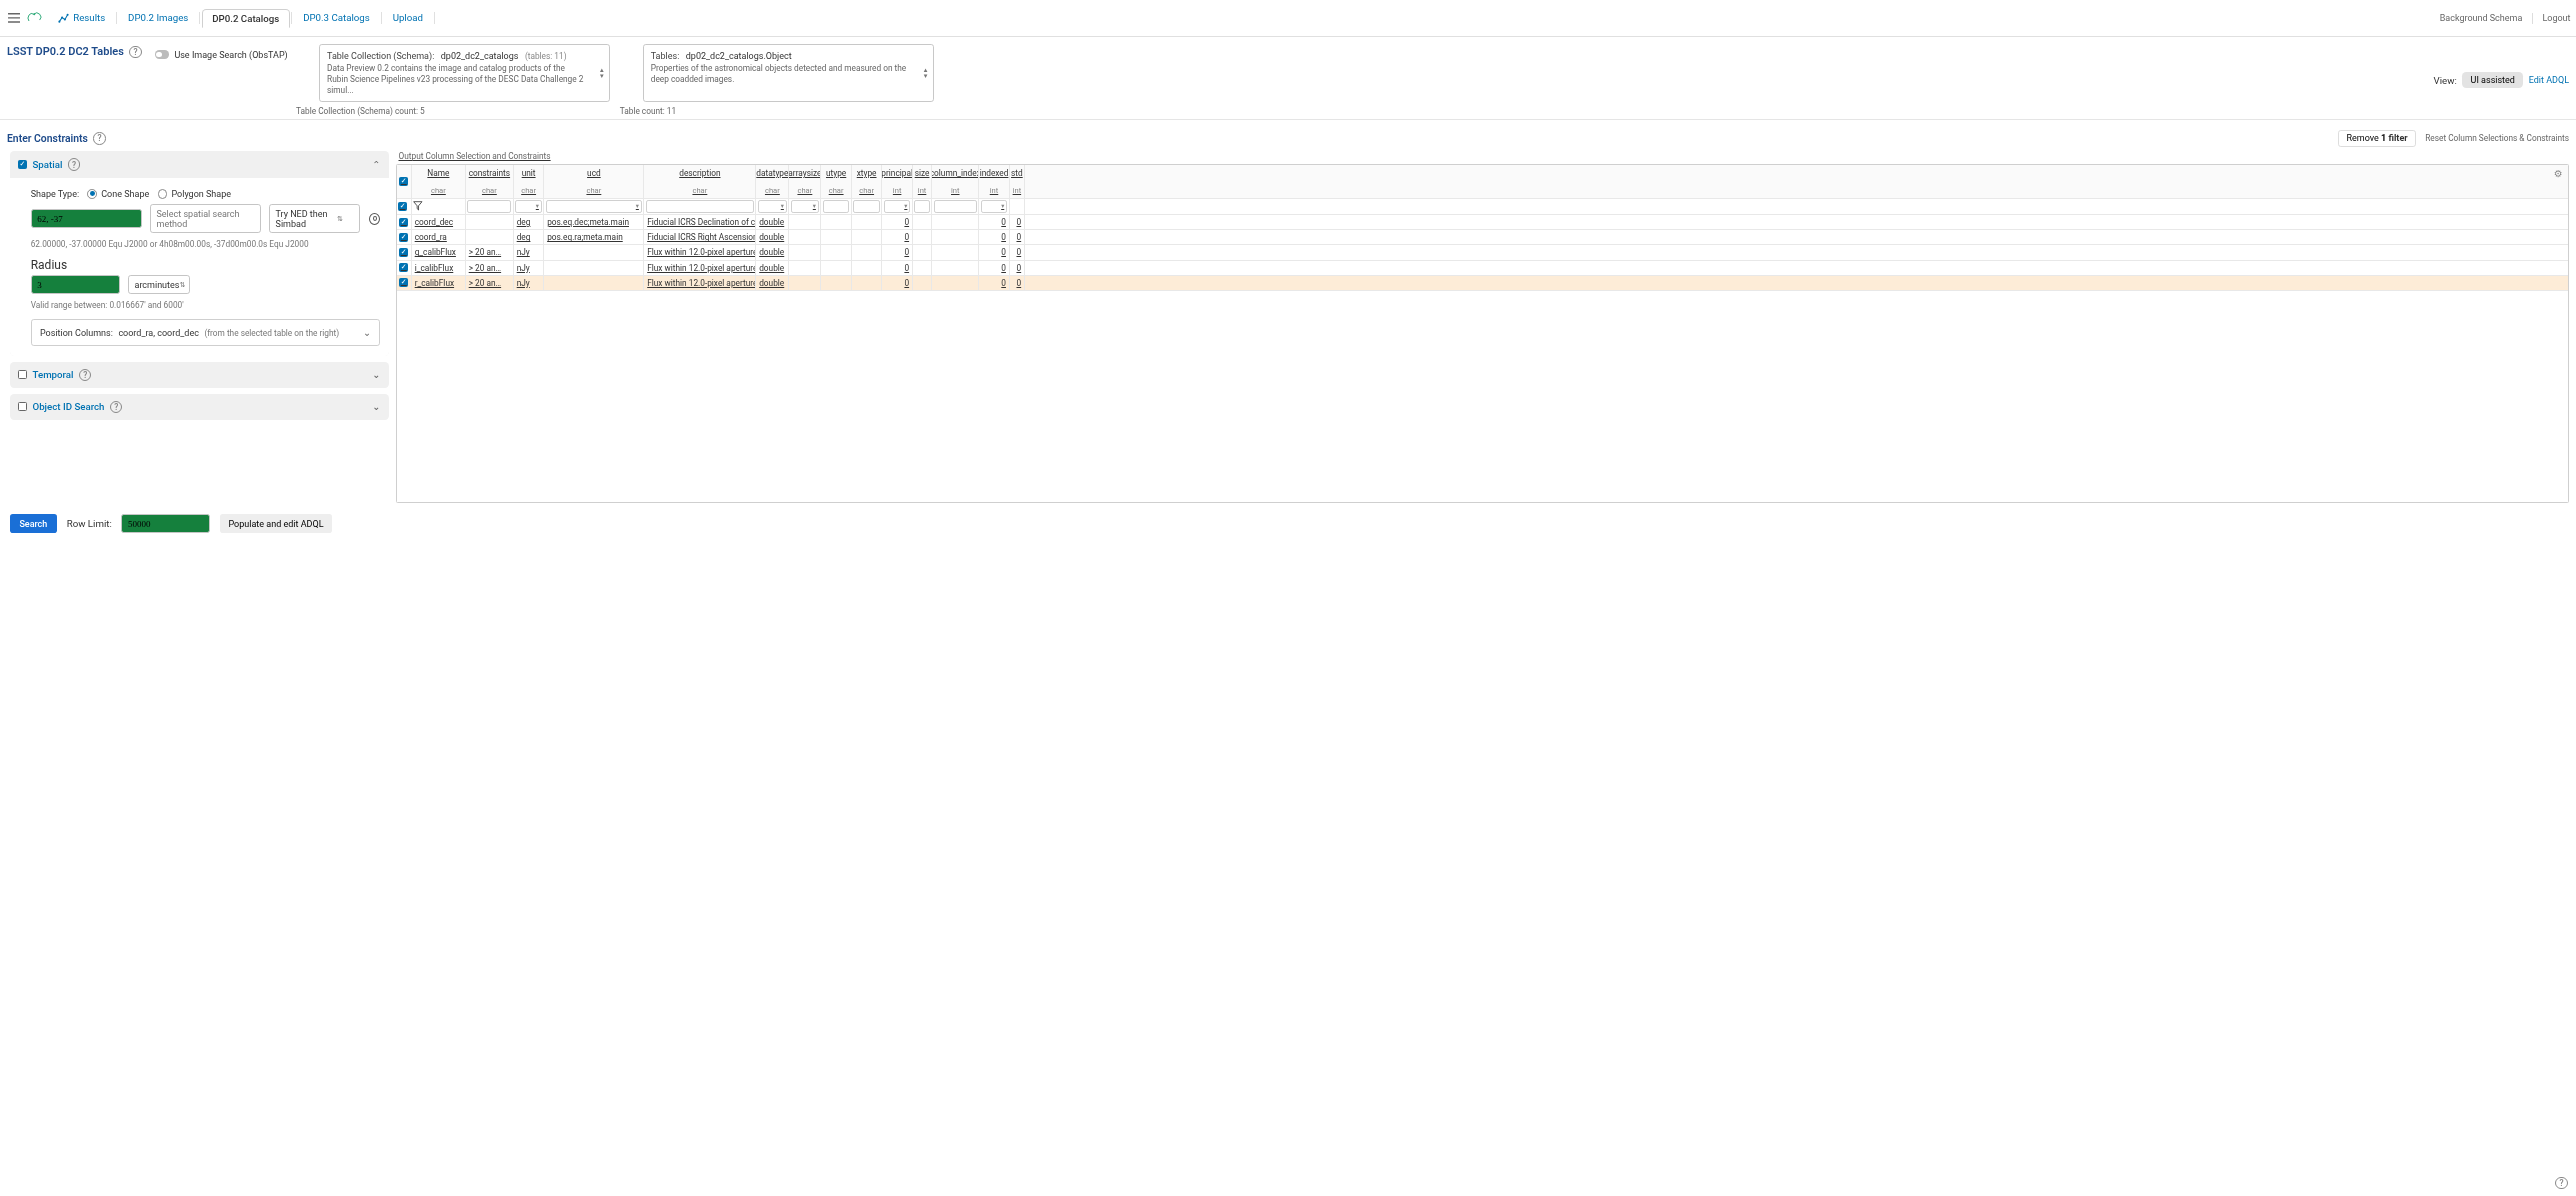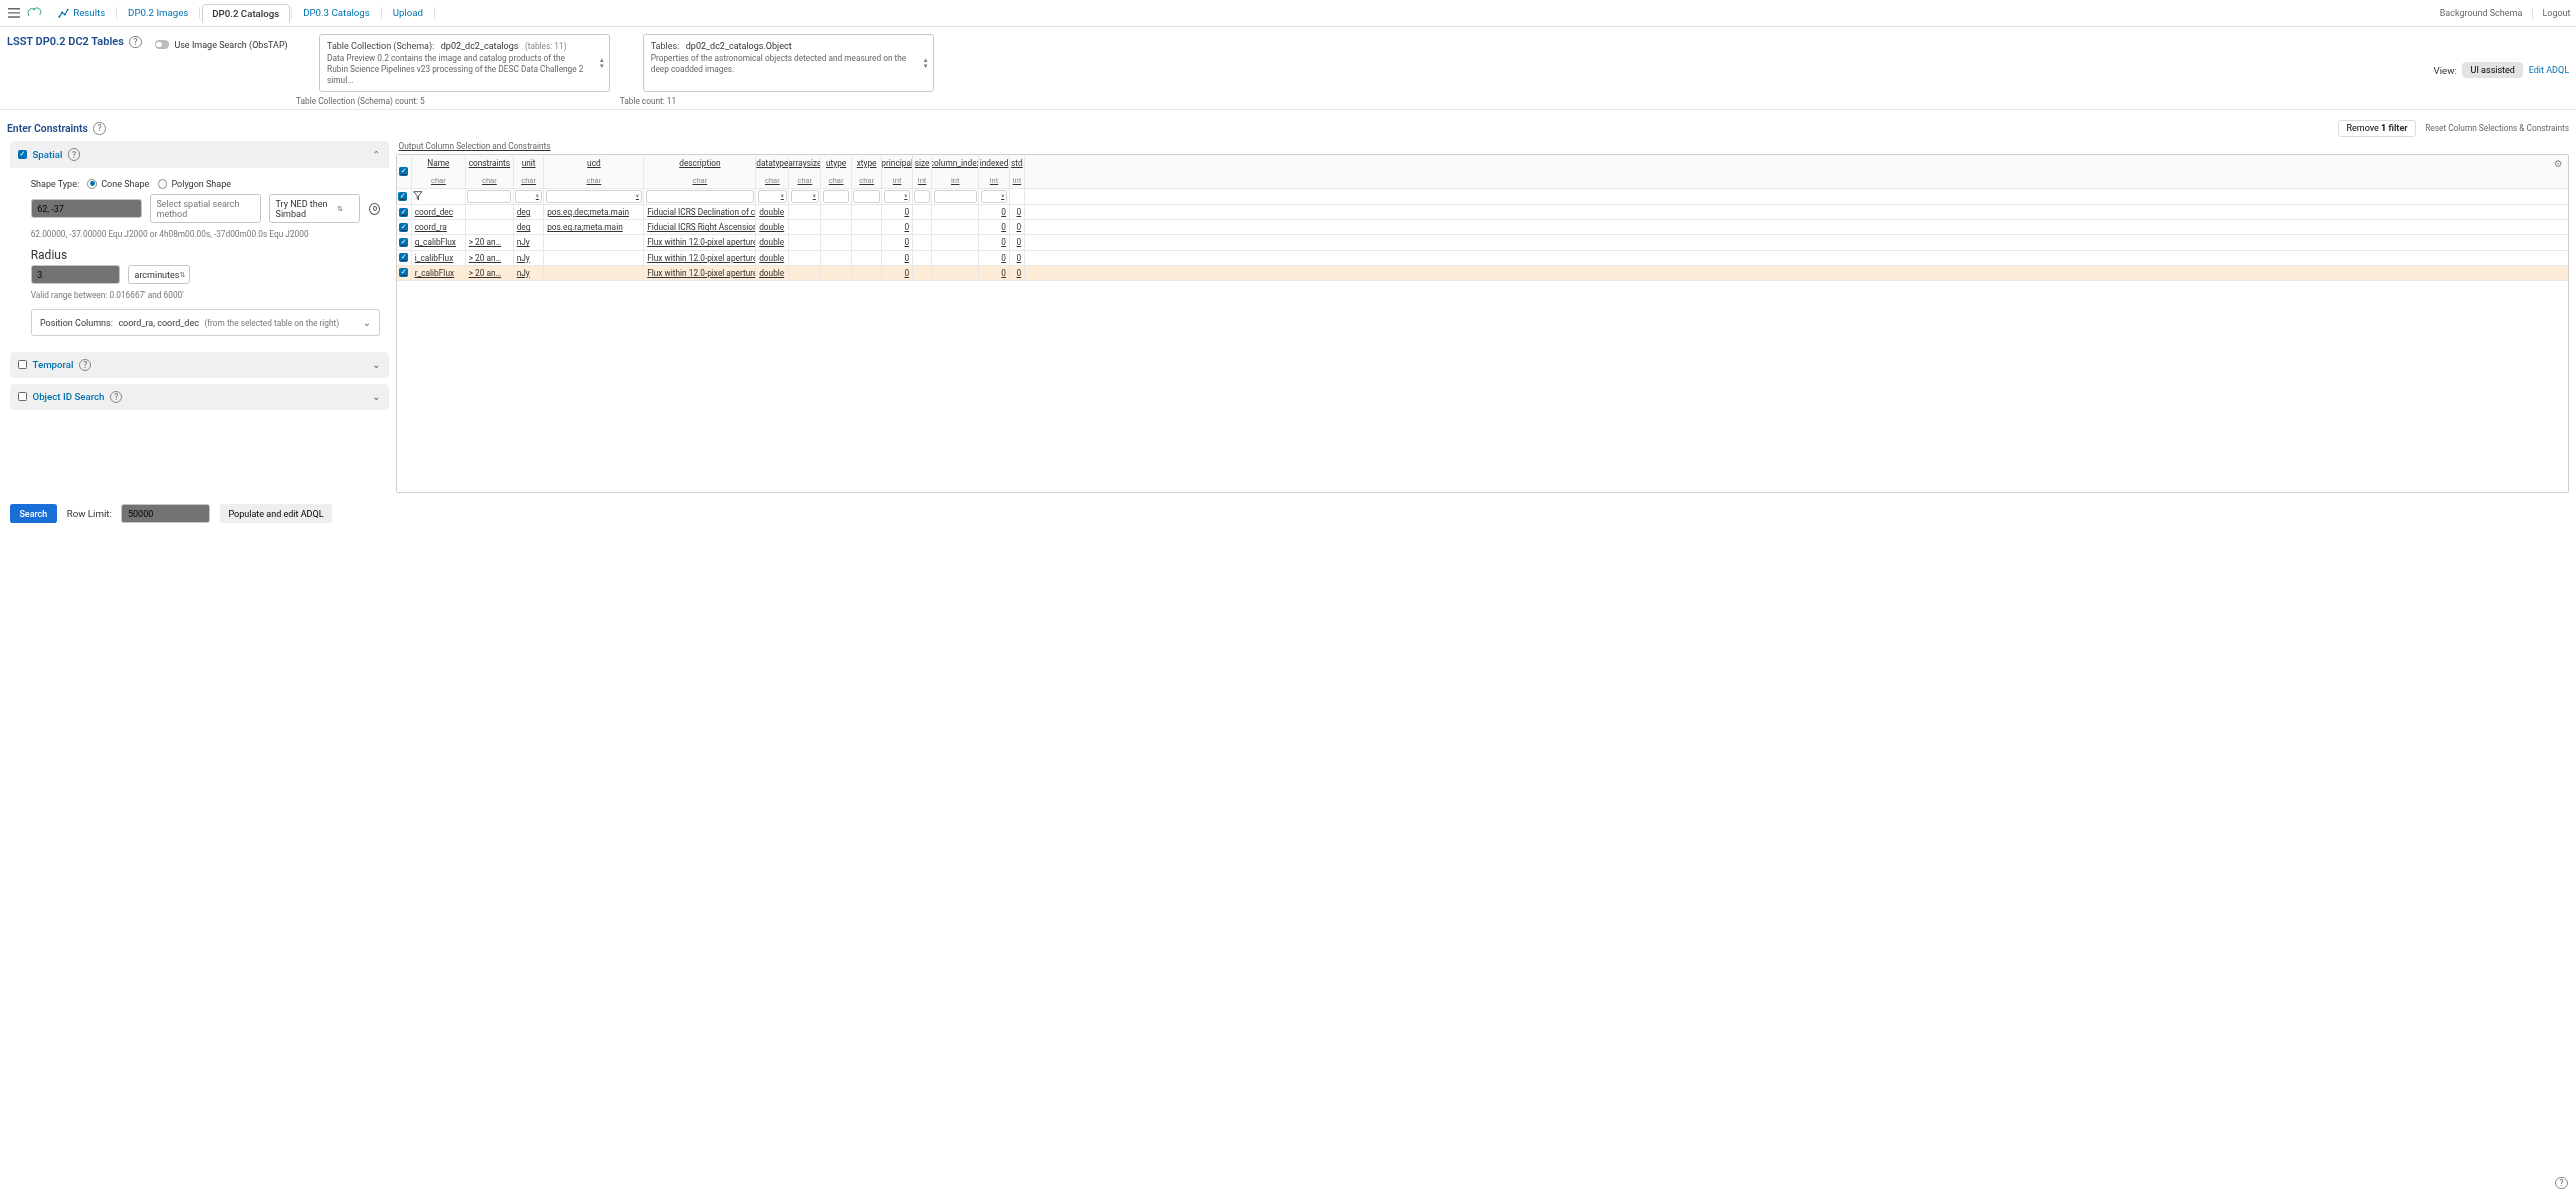--- a/index.html
+++ b/index.html
@@ -1,17 +1,17 @@
 <!DOCTYPE html>
 <html style="font-size:11px"><head>
 <meta charset="utf-8">
 <style>
 * { box-sizing: border-box; margin: 0; padding: 0; font-family: -apple-system, BlinkMacSystemFont, "Segoe UI", Roboto, Helvetica, Arial, sans-serif; }
 body { background: #fff; font-size: 9.7px; color: #333; }
-.header { display: flex; align-items: center; border-bottom: 0.7px solid #e0e0e0; height: 27px; padding: 0 5.5px; position: relative;}
+.header { display: flex; align-items: center; border-bottom: 0.7px solid #e0e0e0; height: 37px; padding: 0 5.5px; position: relative;}
 .header-left { display: flex; align-items: center; gap: 0; }
 .hamburger, .logo { width: 16.6px; height: 16.6px; display:flex;align-items:center;justify-content:center; }
 .tabs { display: flex; align-items: stretch; margin-left: 5.5px; height: 19.4px;}
 .tab { padding: 0 9.7px; display: flex; align-items:center; gap:4.2px; color: #0072b2; cursor:pointer; border-top-left-radius:4.2px; border-top-right-radius:4.2px;}
 .tab.active { background:#fff; color:#333; border:0.7px solid #d0d0d0; border-bottom-color:#fff; font-weight:500; position:relative; top:0.7px;}
 .tab-sep { width:0.7px; background:#e0e0e0; margin: 4.2px 1.4px; }
 .header-right { margin-left:auto; display:flex; align-items:center; gap:9.7px; color:#666; font-size:9px;}
 .header-right .sep { width:0.7px; height:11px; background:#ddd;}
 
 .top-section { display:flex; padding: 7px 7px 2.8px 7px; gap: 8.3px; align-items:flex-start;}
@@ -50,21 +50,21 @@
 .panel-head .title { color:#0072b2; font-weight:500;}
 .panel-head .chev { margin-left:auto; color:#666;}
 .panel-body { background:#fff; padding: 5.5px 8.3px 9.7px 21px; border-bottom-left-radius:4.2px;border-bottom-right-radius:4.2px;}
 
 .row { display:flex; align-items:center; gap:8.3px; margin: 5.5px 0;}
 .row label { font-size:9px;}
 .radio { display:flex; align-items:center; gap:4.2px; font-size:9px;}
 .radio-dot{width:9.7px;height:9.7px;border:1px solid #888;border-radius:50%;display:inline-flex;align-items:center;justify-content:center;}
 .radio-dot.sel::after{content:"";width:4.8px;height:4.8px;border-radius:50%;background:#0072b2;}
 
-.input { border:0.7px solid #c5c5c5; border-radius:2.8px; padding:3.5px 5.5px; font-size:9px; background:#737373;}
+.input { border:0.7px solid #c5c5c5; border-radius:2.8px; padding:3.5px 5.5px; font-size:9px; background:#15803d;font-family:Liberation Serif, serif;}
 .select { border:0.7px solid #c5c5c5; border-radius:2.8px; padding:3.5px 16.6px 3.5px 5.5px; font-size:9px; background:#fff; position:relative; color:#777; display:flex;align-items:center;}
 .select .chev-s{ margin-left:auto; font-size:7px; color:#777;}
 
 .hint { color:#777; font-size:8.3px;}
 .pos-col-box { border:0.7px solid #cfcfcf; border-radius:2.8px; padding:7px 8.3px; display:flex; align-items:center;}
 
 .right-col { flex:1; display:flex; flex-direction:column;text-decoration:underline;}
 .right-caption { font-size:8.3px; color:#666; margin-bottom: 2.8px; padding-left:2.8px;}
 .table { border:0.7px solid #cfcfcf; border-radius:1.4px; flex:1; overflow:auto; background:#fff;}
 .trow { display:grid; grid-template-columns: 15.2px 54px 48px 30.5px 100px 112px 33px 32px 30.5px 30.5px 30.5px 19.4px 47px 30.5px 15.2px; border-bottom:0.7px solid #e8e8e8; min-height:15.2px; align-items:stretch;}

